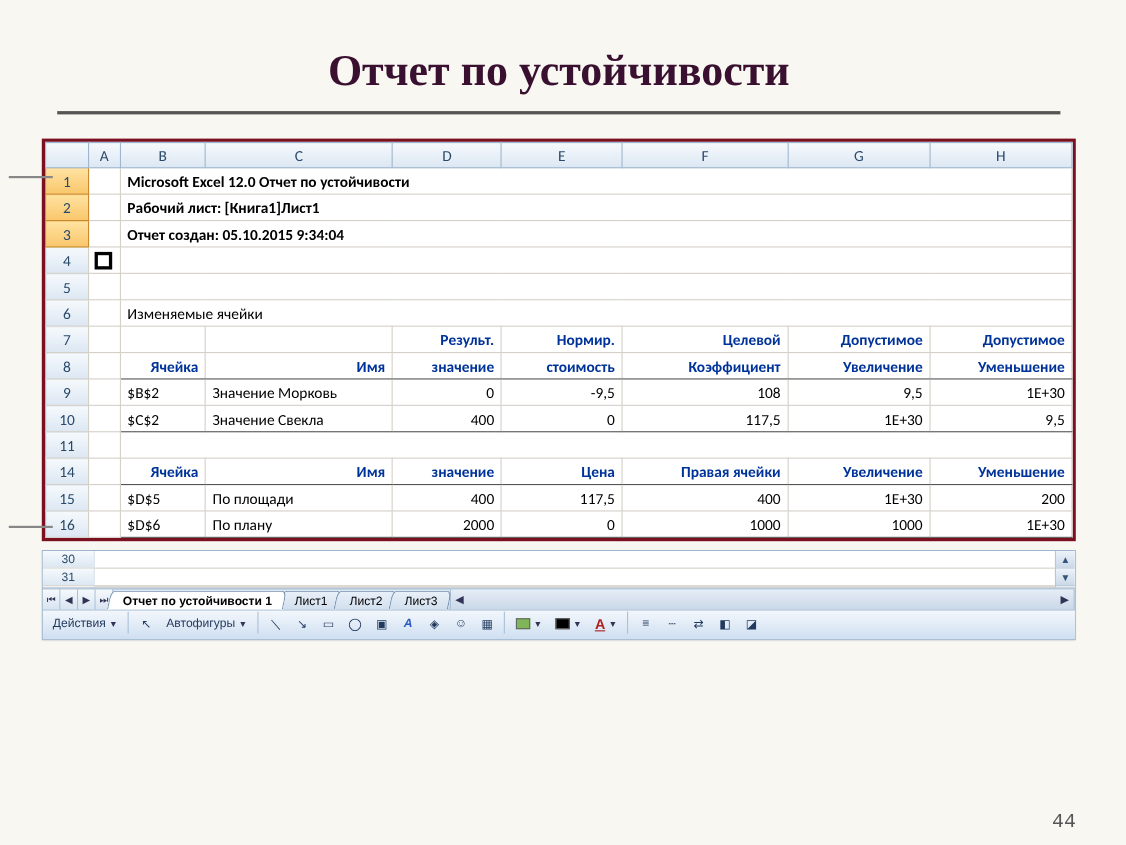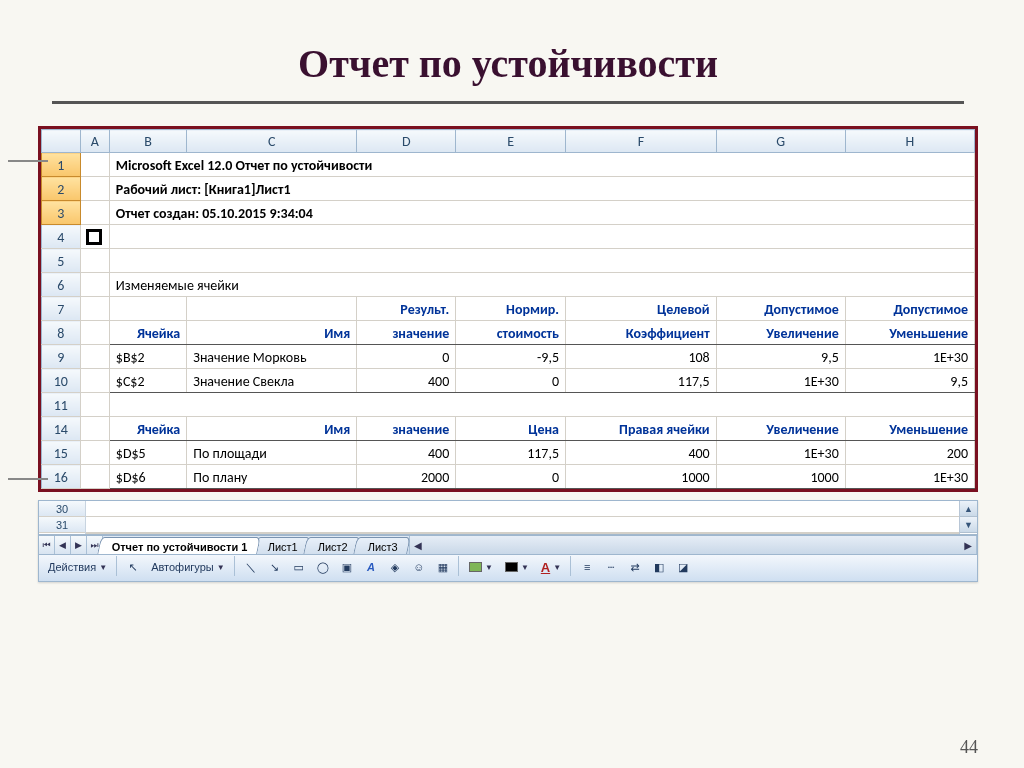--- a/index.html
+++ b/index.html
@@ -168,21 +168,21 @@
     border-radius: 3px;
     font-size: 11px; color:#223a5e;
   }
   .tb-sep { width:2px;height:20px;margin:0 2px;border-left:1px solid #aac0d6;}
   .dropdown-caret { font-size:8px; margin-left:3px; color:#335;}
   .color-swatch { width:13px;height:10px;border:1px solid #666;display:inline-block;}
   .swatch-fill { background:#7fb657;}
   .swatch-line { background:#000;}
   .swatch-font { border:none; width:auto; }
   .swatch-font .A { font-weight:bold; color:#b02020; font-size:13px; text-decoration:underline; text-decoration-color:#b02020;}
-  .page-num { position:absolute; bottom:10px; right:46px; font-size:18px; color:#555; font-family: Liberation Serif, serif;}
+  .page-num { position:absolute; bottom:10px; right:46px; font-size:18px; color:#555; font-family: Liberation Mono, monospace;}
   .side-rule { position:absolute; left:8px; top:160px; width:40px; height:320px; border-top:2px solid #888; border-bottom:2px solid #888;}
   .thin-top { border-top: 1.5px solid #555 !important; }
   .thin-bot { border-bottom: 1.5px solid #555 !important; }
   .cellcursor { outline: 3px solid #000; outline-offset:-2px; display:inline-block; width:14px; height:14px; background:#fff; position:relative; top:2px;}
 </style>
 </head>
 <body>
 
 <div class="slide">
   <div class="side-rule"></div>

